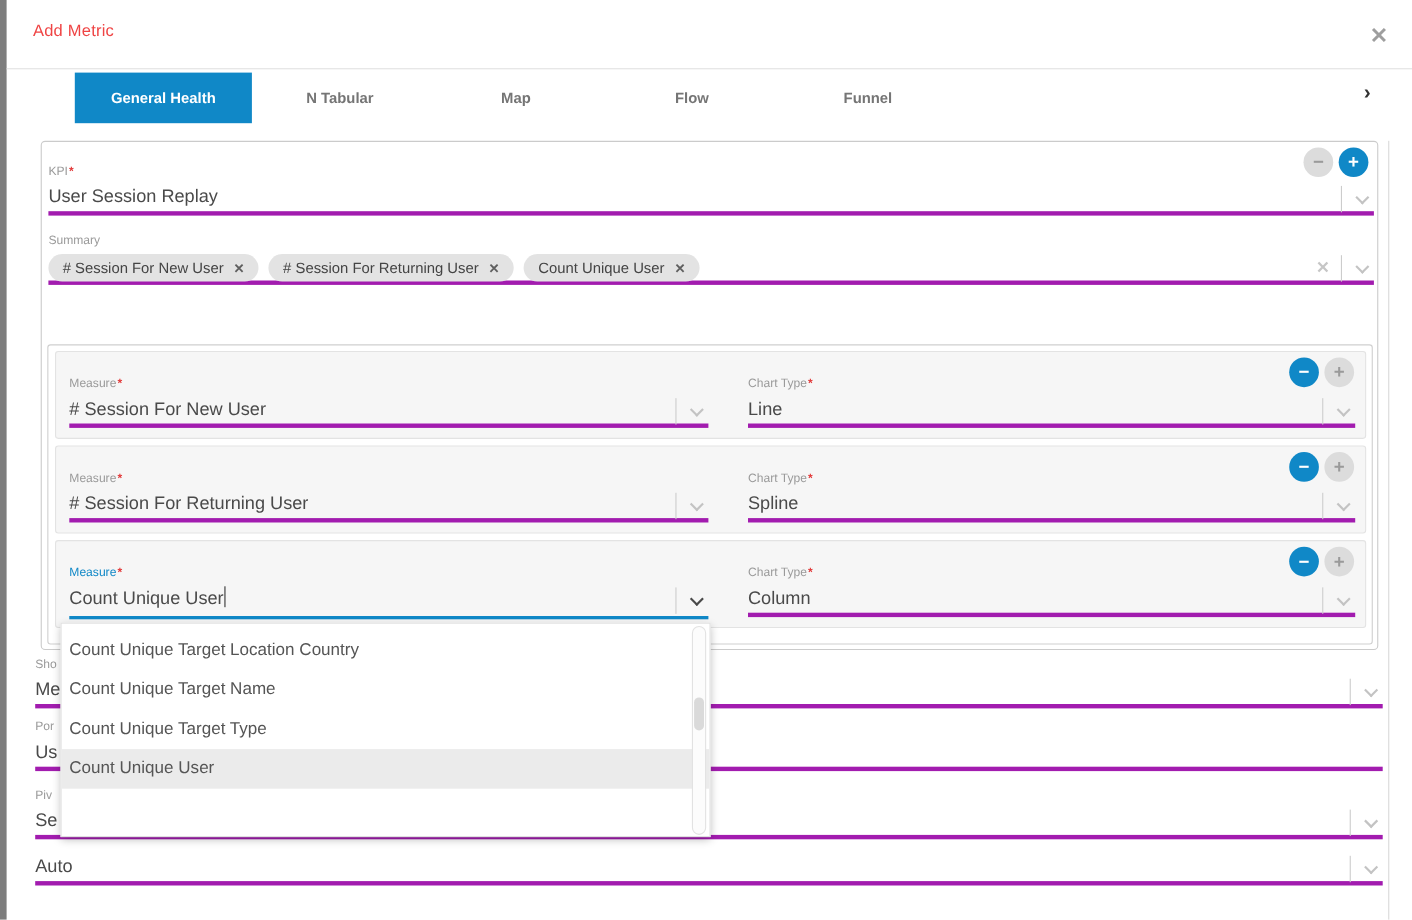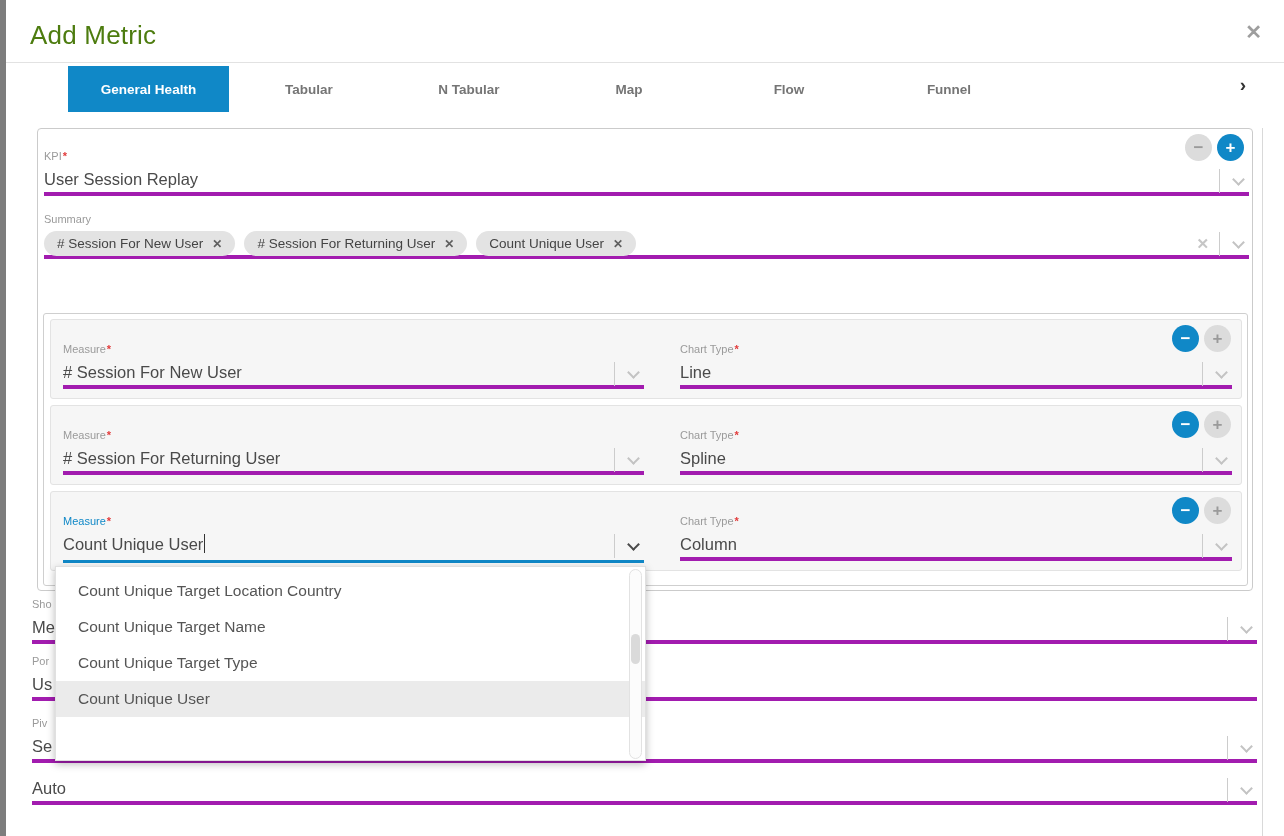--- a/index.html
+++ b/index.html
@@ -4,21 +4,21 @@
 <style>
   * { margin:0; padding:0; box-sizing:border-box; }
   html,body { width:1284px; height:836px; overflow:hidden; background:#fff;
     font-family:"Liberation Sans", sans-serif; }
   .stage { position:absolute; inset:0; width:1284px; height:836px; background:#fff; }
 
   
   .backdrop-strip { position:absolute; left:0; top:0; width:6px; height:836px; background:#7d7d7d; }
 
   
-  .modal-title { position:absolute; left:30px; top:20px; font-size:26px; color:#4d7c0f; letter-spacing:.2px; }
+  .modal-title { position:absolute; left:30px; top:20px; font-size:15px; color:#ef4444; letter-spacing:.2px; }
   .close-x { position:absolute; right:22px; top:20px; font-size:20px; font-weight:700; color:#9e9e9e; cursor:pointer; }
   .header-divider { position:absolute; left:6px; right:0; top:62px; height:1px; background:#e2e2e2; }
 
   
   .tabs { position:absolute; left:68px; top:66px; height:46px; display:flex; }
   .tab { width:160px; height:46px; display:flex; align-items:center; justify-content:center;
     font-size:13.5px; font-weight:600; color:#757575; cursor:pointer; }
   .tab.active { background:#1088c7; color:#ffffff; font-weight:700; width:161px; }
   .tabs-more { position:absolute; right:38px; top:74px; font-size:19px; font-weight:700; color:#333; cursor:pointer; }
 
@@ -65,42 +65,41 @@
   .mrow { position:absolute; left:6px; width:1192px; height:80px; background:#f6f6f6;
     border:1px solid #e3e3e3; border-radius:3px; }
   .mrow .rbtn { top:5px; }
   .mrow .rbtn.first { right:42px; }
   .mrow .rbtn.second { right:10px; }
 
   
   .dropdown { position:absolute; left:55px; top:566px; width:591px; height:195px; background:#fff;
     border:1px solid #e0e0e0; box-shadow:0 3px 8px rgba(0,0,0,.28); overflow:hidden; z-index:30; }
   .dd-list { position:absolute; left:0; top:-30px; right:0; }
-  .dd-item { height:36px; line-height:36px; padding-left:22px; font-size:15.5px; color:#555;
+  .dd-item { height:36px; line-height:36px; padding-left:7px; font-size:15.5px; color:#555;
     white-space:nowrap; cursor:pointer; }
   .dd-item.hl { background:#ebebeb; }
   .dd-scroll { position:absolute; right:3px; top:2px; width:13px; height:190px; background:#fcfcfc;
     border:1px solid #e2e2e2; border-radius:7px; z-index:31; }
   .dd-thumb { position:absolute; left:1px; right:1px; top:64px; height:30px; background:#dadada; border-radius:6px; }
 
   
 </style>
 </head>
 <body>
 
 <div class="stage">
   <div class="backdrop-strip"></div>
 
   <div class="modal-title">Add Metric</div>
   <div class="close-x">✕</div>
   <div class="header-divider"></div>
 
   <div class="tabs">
     <div class="tab active">General Health</div>
-    <div class="tab">Tabular</div>
     <div class="tab">N Tabular</div>
     <div class="tab">Map</div>
     <div class="tab">Flow</div>
     <div class="tab">Funnel</div>
   </div>
   <div class="tabs-more">›</div>
 
   <div class="content-edge"></div>
 
   <div class="panel">

